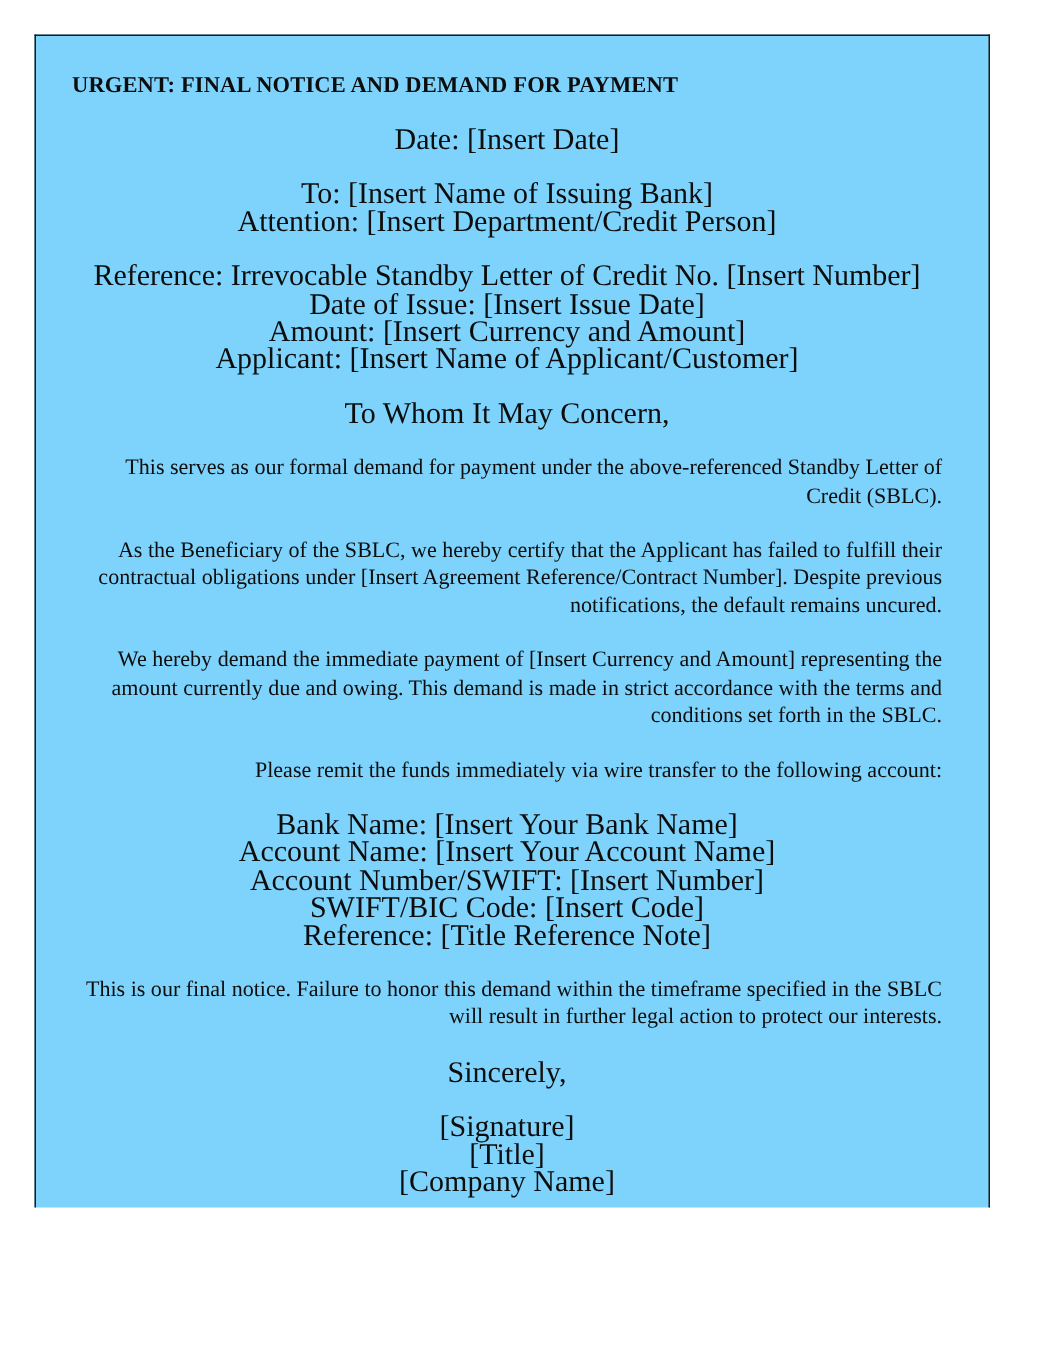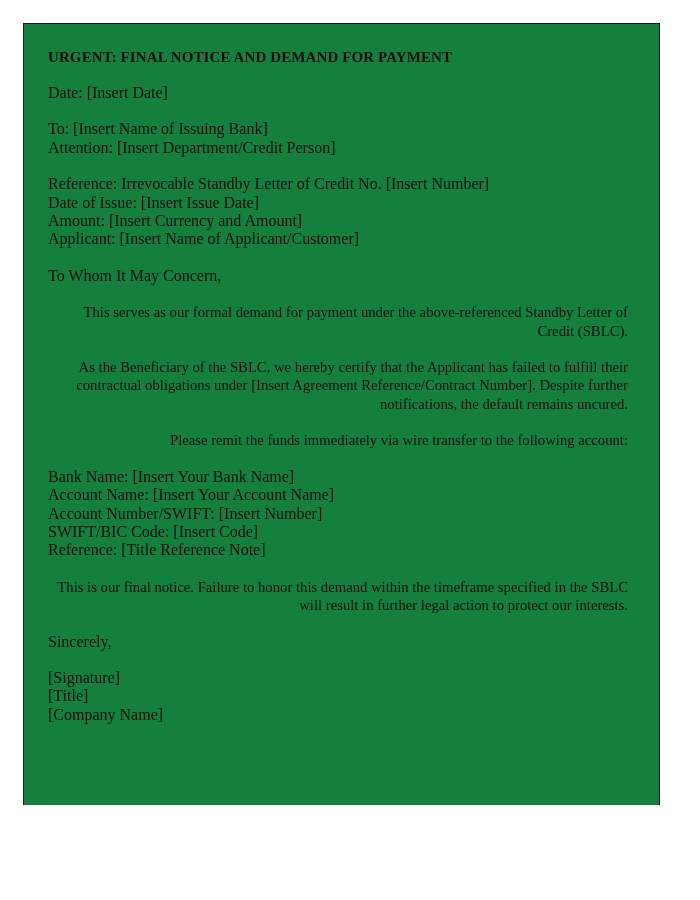--- a/index.html
+++ b/index.html
@@ -21,21 +21,21 @@
     position: absolute;
     left: 23px;
     top: 23px;
     width: 637px;          
     height: 782px;         
     box-sizing: border-box;
     border-left: 1.4px solid #1d1b1b;
     border-right: 1.4px solid #1d1b1b;
     border-top: 1.4px solid #1d1b1b;
     border-bottom: none;
-    background: #15803d;
+    background: #7dd3fc;
   }
 
   .page-body {
     position: absolute;
     left: 24px;            
     top: 24px;
     width: 580px;          
   }
 
   .doc-title {
@@ -54,23 +54,24 @@
   }
 
   .para {
     font-size: 14.7px;
     line-height: 18.4px;
     margin: 0;
     text-align: right;
   }
 
   .line {
-    font-size: 16px;
+    font-size: 20px;
     line-height: 18.4px;
     white-space: nowrap;
+    text-align: center;
   }
 </style>
 </head>
 <body>
 
 <div class="page-frame">
   <div class="page-body">
 
     <h1 class="doc-title">URGENT: FINAL NOTICE AND DEMAND FOR PAYMENT</h1>
 
@@ -92,23 +93,26 @@
 
     <div class="block">
       <div class="line">To Whom It May Concern,</div>
     </div>
 
     <div class="block">
       <p class="para">This serves as our formal demand for payment under the above-referenced Standby Letter of Credit (SBLC).</p>
     </div>
 
     <div class="block">
-      <p class="para">As the Beneficiary of the SBLC, we hereby certify that the Applicant has failed to fulfill their contractual obligations under [Insert Agreement Reference/Contract Number]. Despite further notifications, the default remains uncured.</p>
+      <p class="para">As the Beneficiary of the SBLC, we hereby certify that the Applicant has failed to fulfill their contractual obligations under [Insert Agreement Reference/Contract Number]. Despite previous notifications, the default remains uncured.</p>
     </div>
 
+    <div class="block">
+      <p class="para">We hereby demand the immediate payment of [Insert Currency and Amount] representing the amount currently due and owing. This demand is made in strict accordance with the terms and conditions set forth in the SBLC.</p>
+    </div>
 
     <div class="block">
       <p class="para">Please remit the funds immediately via wire transfer to the following account:</p>
     </div>
 
     <div class="block">
       <div class="line">Bank Name: [Insert Your Bank Name]</div>
       <div class="line">Account Name: [Insert Your Account Name]</div>
       <div class="line">Account Number/SWIFT: [Insert Number]</div>
       <div class="line">SWIFT/BIC Code: [Insert Code]</div>

